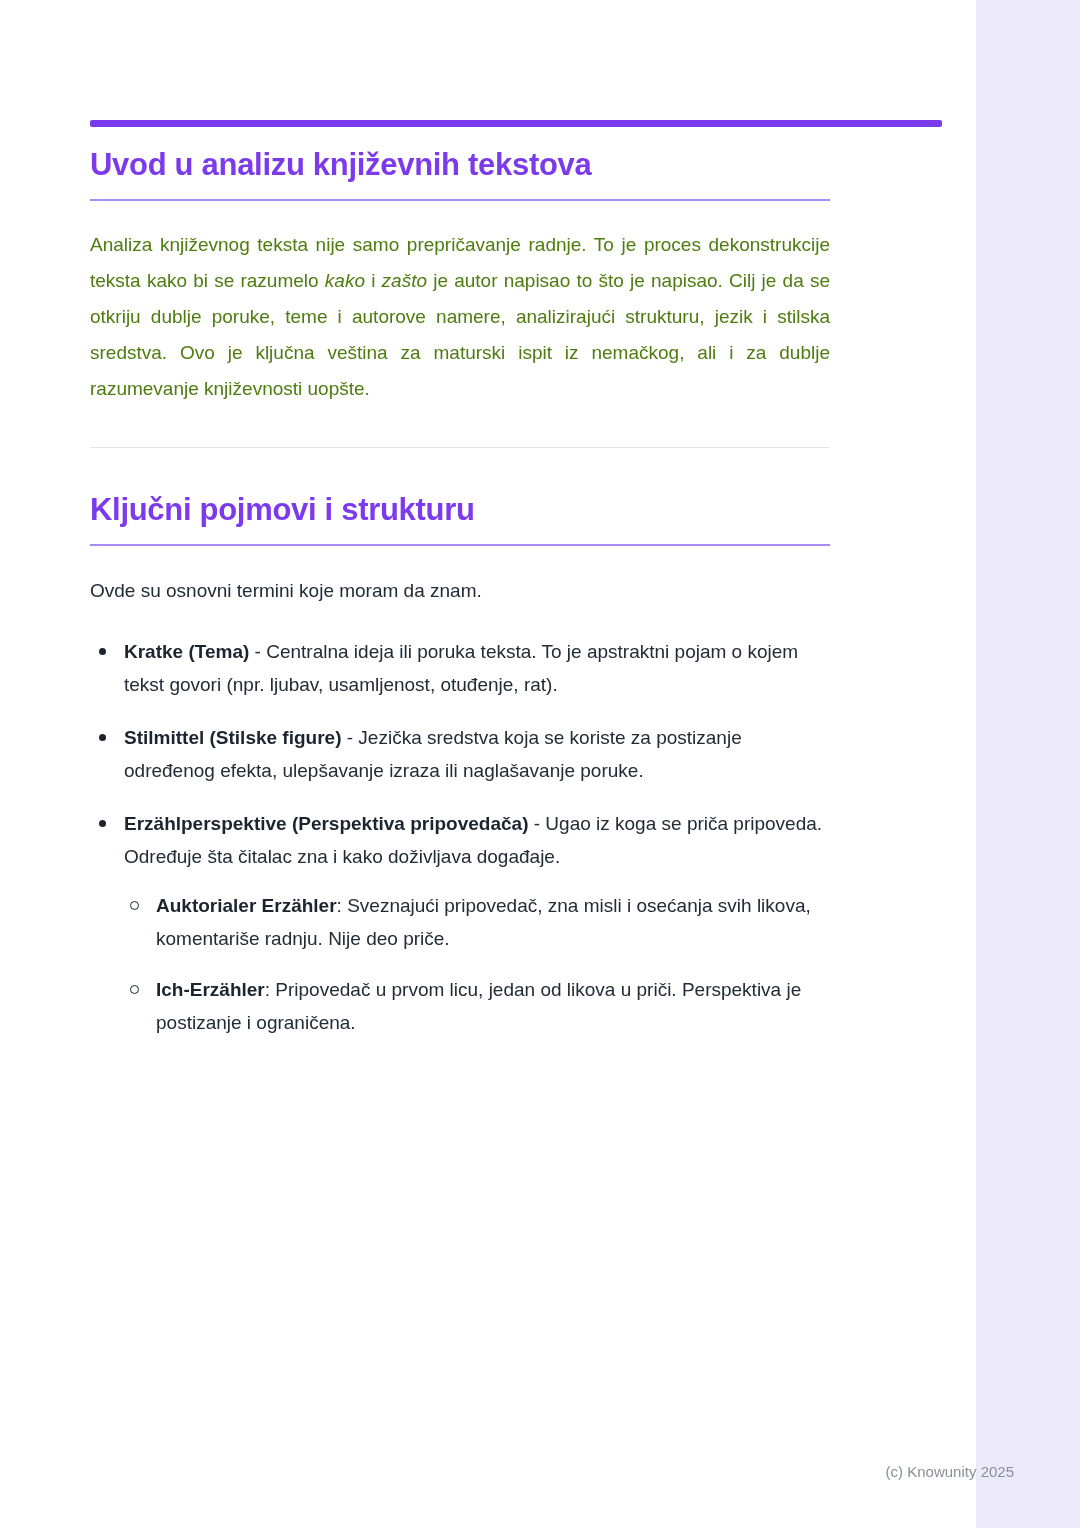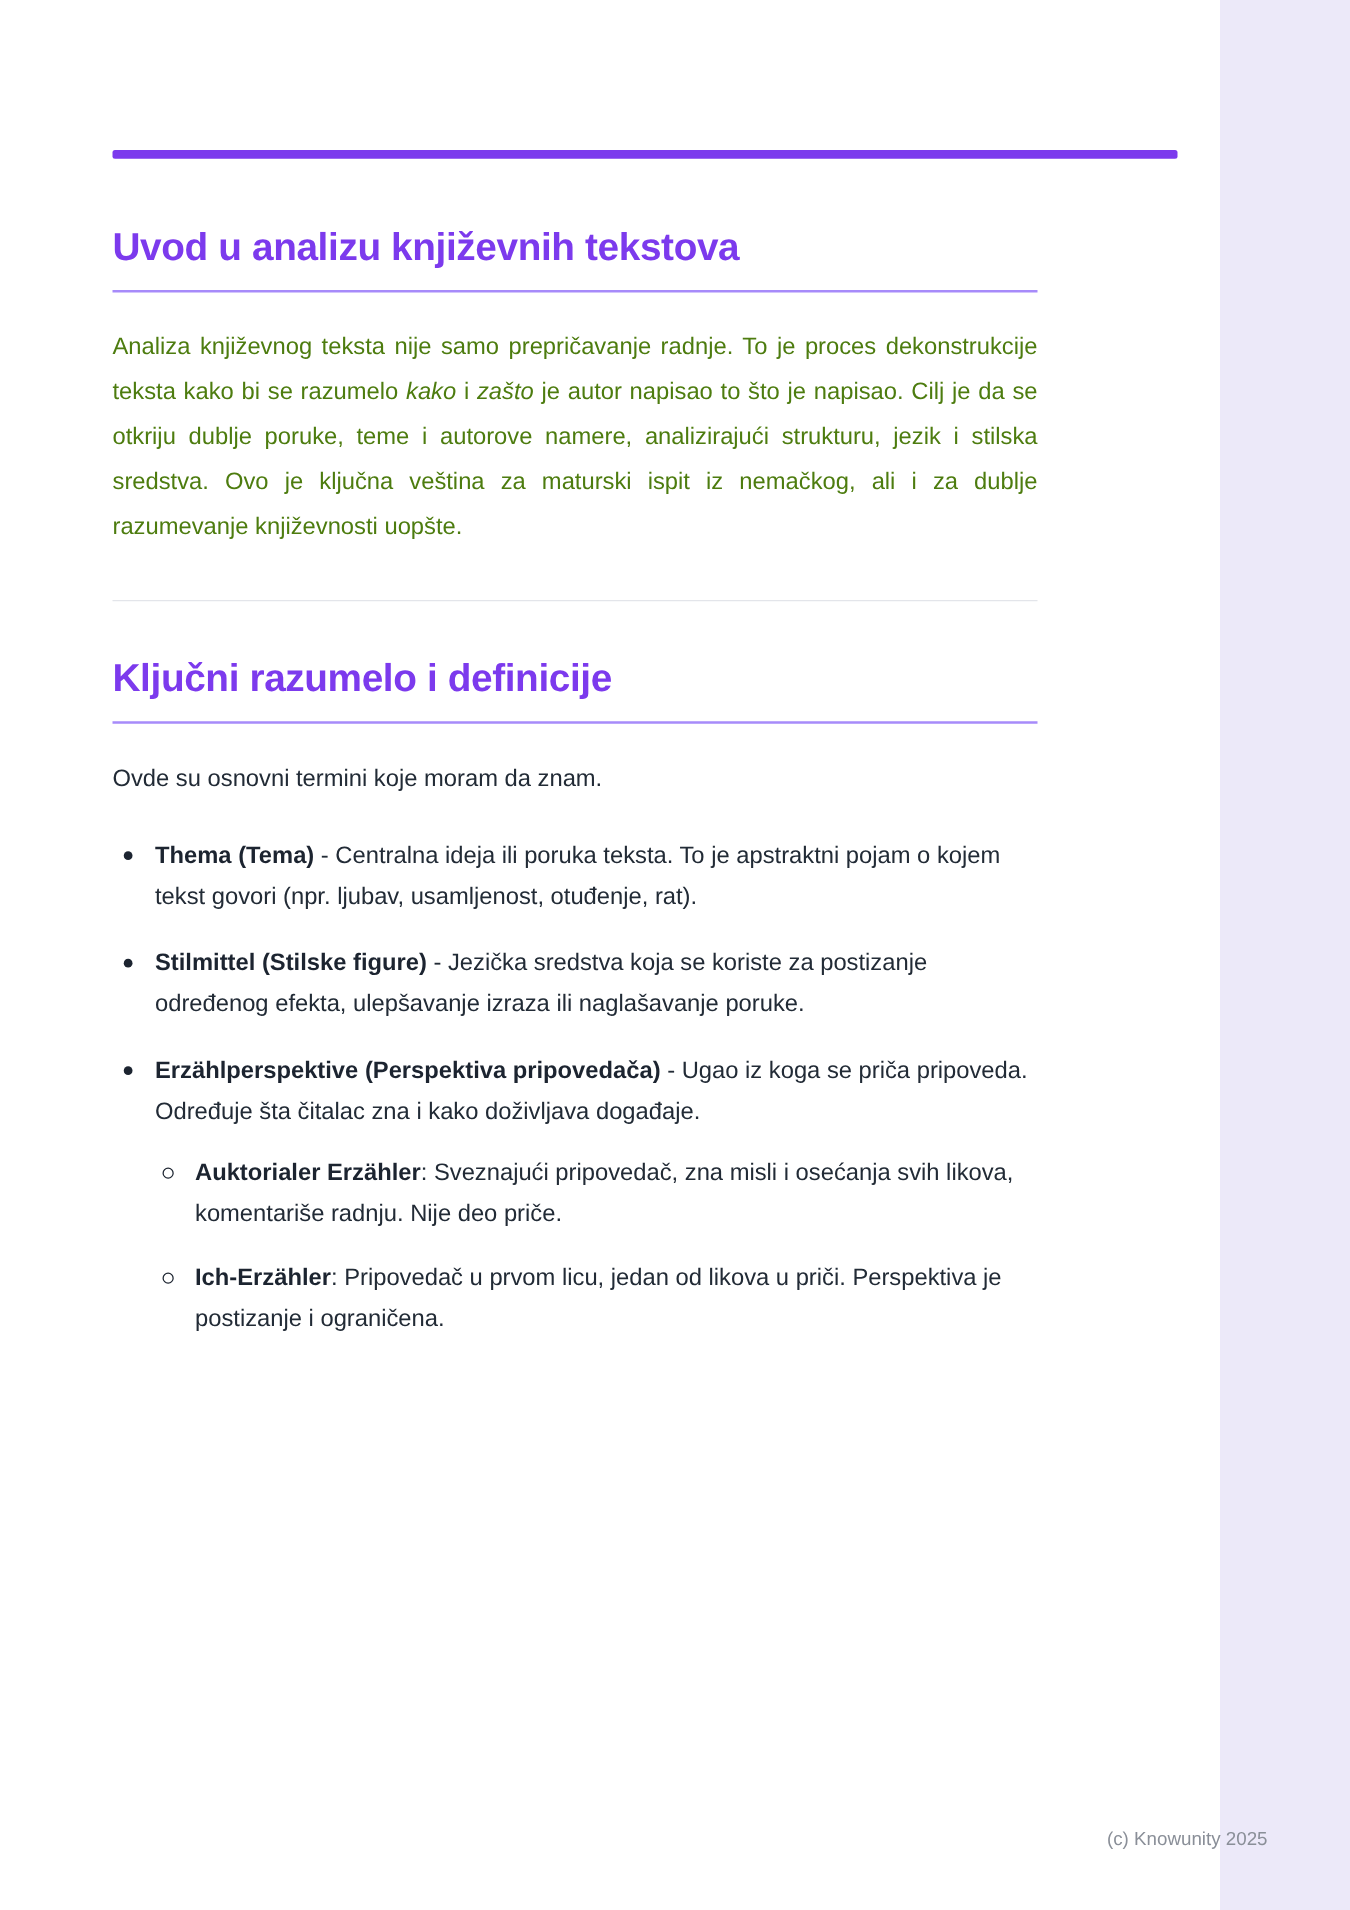--- a/index.html
+++ b/index.html
@@ -45,21 +45,21 @@
     font-weight: 700;
     color: #7c3aed;
     letter-spacing: -0.3px;
   }
   .heading-underline {
     margin-top: 16px;
     height: 2px;
     width: 740px;
     background: #a78bfa;
   }
-  .section-intro-heading { margin-top: 53px; }
+  .section-intro-heading { margin-top: 20px; }
   .section-terms-heading { margin-top: 44px; }
   .body-paragraph {
     margin-top: 26px;
     width: 740px;
     font-size: 19px;
     line-height: 36px;
     text-align: justify;
     color: #4d7c0f;
   }
   .body-paragraph em { font-style: italic; }
@@ -140,26 +140,26 @@
 
   <section>
     <h2 class="section-heading section-intro-heading">Uvod u analizu književnih tekstova</h2>
     <div class="heading-underline"></div>
     <p class="body-paragraph"><span>Analiza književnog teksta nije samo prepričavanje radnje. To je proces dekonstrukcije teksta kako bi se razumelo </span><em>kako</em><span> i </span><em>zašto</em><span> je autor napisao to što je napisao. Cilj je da se otkriju dublje poruke, teme i autorove namere, analizirajući strukturu, jezik i stilska sredstva. Ovo je ključna veština za maturski ispit iz nemačkog, ali i za dublje razumevanje književnosti uopšte.</span></p>
   </section>
 
   <div class="section-divider"></div>
 
   <section>
-    <h2 class="section-heading section-terms-heading">Ključni razumelo i definicije</h2>
+    <h2 class="section-heading section-terms-heading">Ključni pojmovi i strukturu</h2>
     <div class="heading-underline"></div>
     <p class="lead-text">Ovde su osnovni termini koje moram da znam.</p>
 
     <ul class="terms-list">
-      <li><span class="term">Thema (Tema)</span><span> - Centralna ideja ili poruka teksta. To je apstraktni pojam o kojem tekst govori (npr. ljubav, usamljenost, otuđenje, rat).</span></li>
+      <li><span class="term">Kratke (Tema)</span><span> - Centralna ideja ili poruka teksta. To je apstraktni pojam o kojem tekst govori (npr. ljubav, usamljenost, otuđenje, rat).</span></li>
 
 
       <li><span class="term">Stilmittel (Stilske figure)</span><span> - Jezička sredstva koja se koriste za postizanje određenog efekta, ulepšavanje izraza ili naglašavanje poruke.</span></li>
 
       <li><span class="term">Erzählperspektive (Perspektiva pripovedača)</span><span> - Ugao iz koga se priča pripoveda. Određuje šta čitalac zna i kako doživljava događaje.</span>
         <ul class="sub-list">
           <li><span class="term">Auktorialer Erzähler</span><span>: Sveznajući pripovedač, zna misli i osećanja svih likova, komentariše radnju. Nije deo priče.</span></li>
           <li><span class="term">Ich-Erzähler</span><span>: Pripovedač u prvom licu, jedan od likova u priči. Perspektiva je postizanje i ograničena.</span></li>
         </ul>
       </li>

